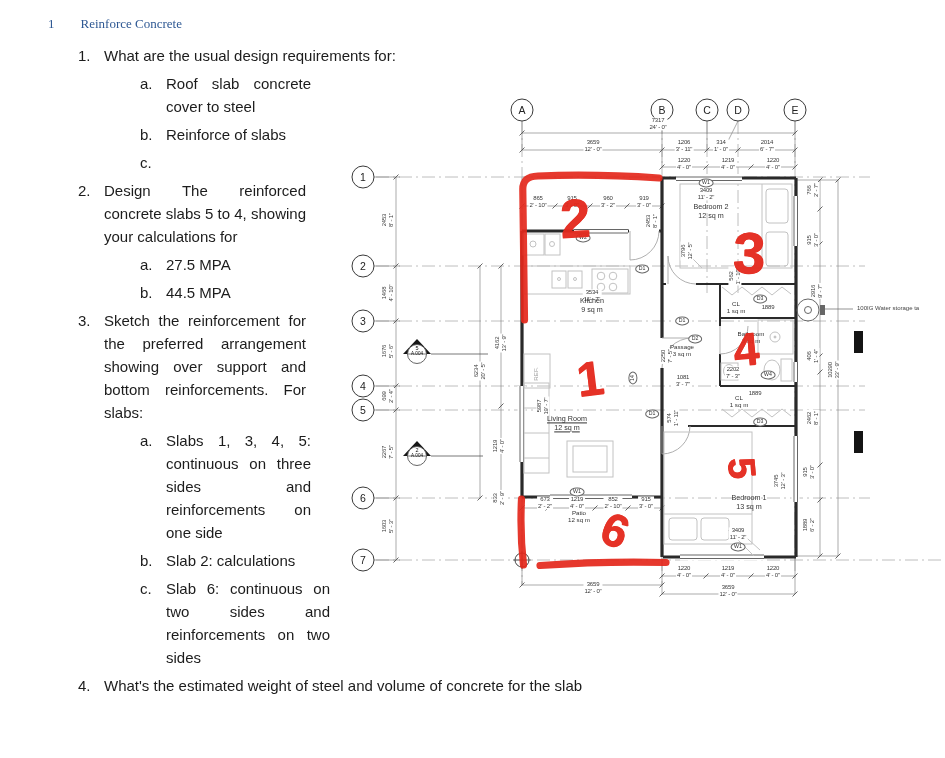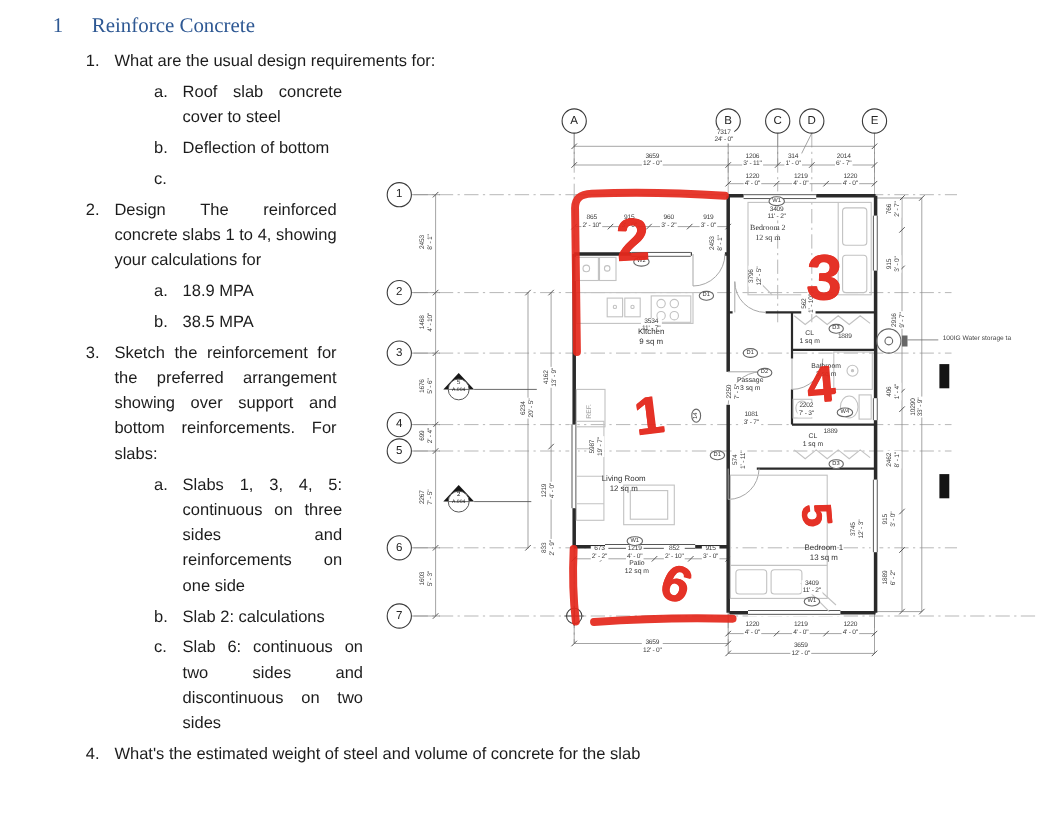--- a/index.html
+++ b/index.html
@@ -1,20 +1,20 @@
 <!DOCTYPE html>
 <html><head>
 <meta charset="utf-8">
 <style>
   html,body{margin:0;padding:0}
   body{width:945px;height:758px;background:#fff;overflow:hidden;
        font-family:"Liberation Sans",sans-serif;color:#1c1c1c}
   .page{padding:12px 0 0 48px;position:relative;width:897px}
   
-  .heading{font-family:"Liberation Serif",serif;font-size:19px;line-height:24px;
+  .heading{font-family:"Liberation Serif",serif;font-size:13px;line-height:24px;
            color:#2E5893;margin:0 0 8px 0}
   .heading .hnum{margin-right:26px}
   
   .row{display:flex;margin:0 0 5px 30px;width:228px;line-height:23px;font-size:15px}
   .row .num{flex:0 0 26px}
   .row .txt{flex:1;text-align:justify;text-align-last:left}
   .row.sub{margin-left:92px;width:171px}
   .row.wide{width:auto;max-width:720px}
   .row.first{width:auto;max-width:860px}
   .row.qgap{margin-top:3px}
@@ -325,23 +325,23 @@
         <div class="lbl dim" style="left: 443px; top: 484px;">1220
 4' - 0"</div>
         <div class="lbl dim" style="left: 398px; top: 503px;">3659
 12' - 0"</div>
       </div>
 
     <div>
 
     <div class="lbl room" style="left: 262px; top: 218px;">Kitchen
 9 sq m</div>
-        <div class="lbl room" style="left: 237px; top: 352px;">Living Room
+        <div class="lbl room" style="left: 237px; top: 336px; text-decoration: underline;">Living Room
 12 sq m</div>
-        <div class="lbl room" style="left: 368px; top: 124px; font-family: Liberation Serif, serif;">Bedroom 2
+        <div class="lbl room" style="left: 381px; top: 124px;">Bedroom 2
 12 sq m</div>
         <div class="lbl room" style="left: 419px; top: 415px;">Bedroom 1
 13 sq m</div>
         <div class="lbl room sm" style="left: 352px; top: 262px;">Passage
 3 sq m</div>
         <div class="lbl room sm" style="left: 421px; top: 249px;">Bathroom
 3 sq m</div>
         <div class="lbl room sm" style="left: 406px; top: 219px;">CL
 1 sq m</div>
         <div class="lbl room sm" style="left: 409px; top: 313px;">CL
@@ -393,52 +393,52 @@
   </div>
 
   <div>
 
   <div class="row sub">
       <span class="num">a.</span>
       <span class="txt">Roof slab concrete cover to steel</span>
     </div>
       <div class="row sub">
       <span class="num">b.</span>
-      <span class="txt">Deflection of bottom</span>
+      <span class="txt">Reinforce of slabs</span>
     </div>
       <div class="row sub">
       <span class="num">c.</span>
     </div>
       <div class="row qgap">
       <span class="num">2.</span>
-      <span class="txt">Design The reinforced concrete slabs 1 to 4, showing your calculations for</span>
+      <span class="txt">Design The reinforced concrete slabs 5 to 4, showing your calculations for</span>
     </div>
       <div class="row sub">
       <span class="num">a.</span>
-      <span class="txt">18.9 MPA</span>
+      <span class="txt">27.5 MPA</span>
     </div>
       <div class="row sub">
       <span class="num">b.</span>
-      <span class="txt">38.5 MPA</span>
+      <span class="txt">44.5 MPA</span>
     </div>
       <div class="row qgap">
       <span class="num">3.</span>
       <span class="txt">Sketch the reinforcement for the preferred arrangement showing over support and bottom reinforcements. For slabs:</span>
     </div>
       <div class="row sub">
       <span class="num">a.</span>
       <span class="txt">Slabs 1, 3, 4, 5: continuous on three sides and reinforcements on one side</span>
     </div>
       <div class="row sub">
       <span class="num">b.</span>
       <span class="txt">Slab 2: calculations</span>
     </div>
       <div class="row sub wide">
       <span class="num">c.</span>
-      <span class="txt">Slab 6: continuous on two sides and discontinuous on two sides</span>
+      <span class="txt">Slab 6: continuous on two sides and reinforcements on two sides</span>
     </div>
       <div class="row qgap wide">
       <span class="num">4.</span>
       <span class="txt">What's the estimated weight of steel and volume of concrete for the slab</span>
     </div>
     </div>
 
 </div>
 
 </body></html>

